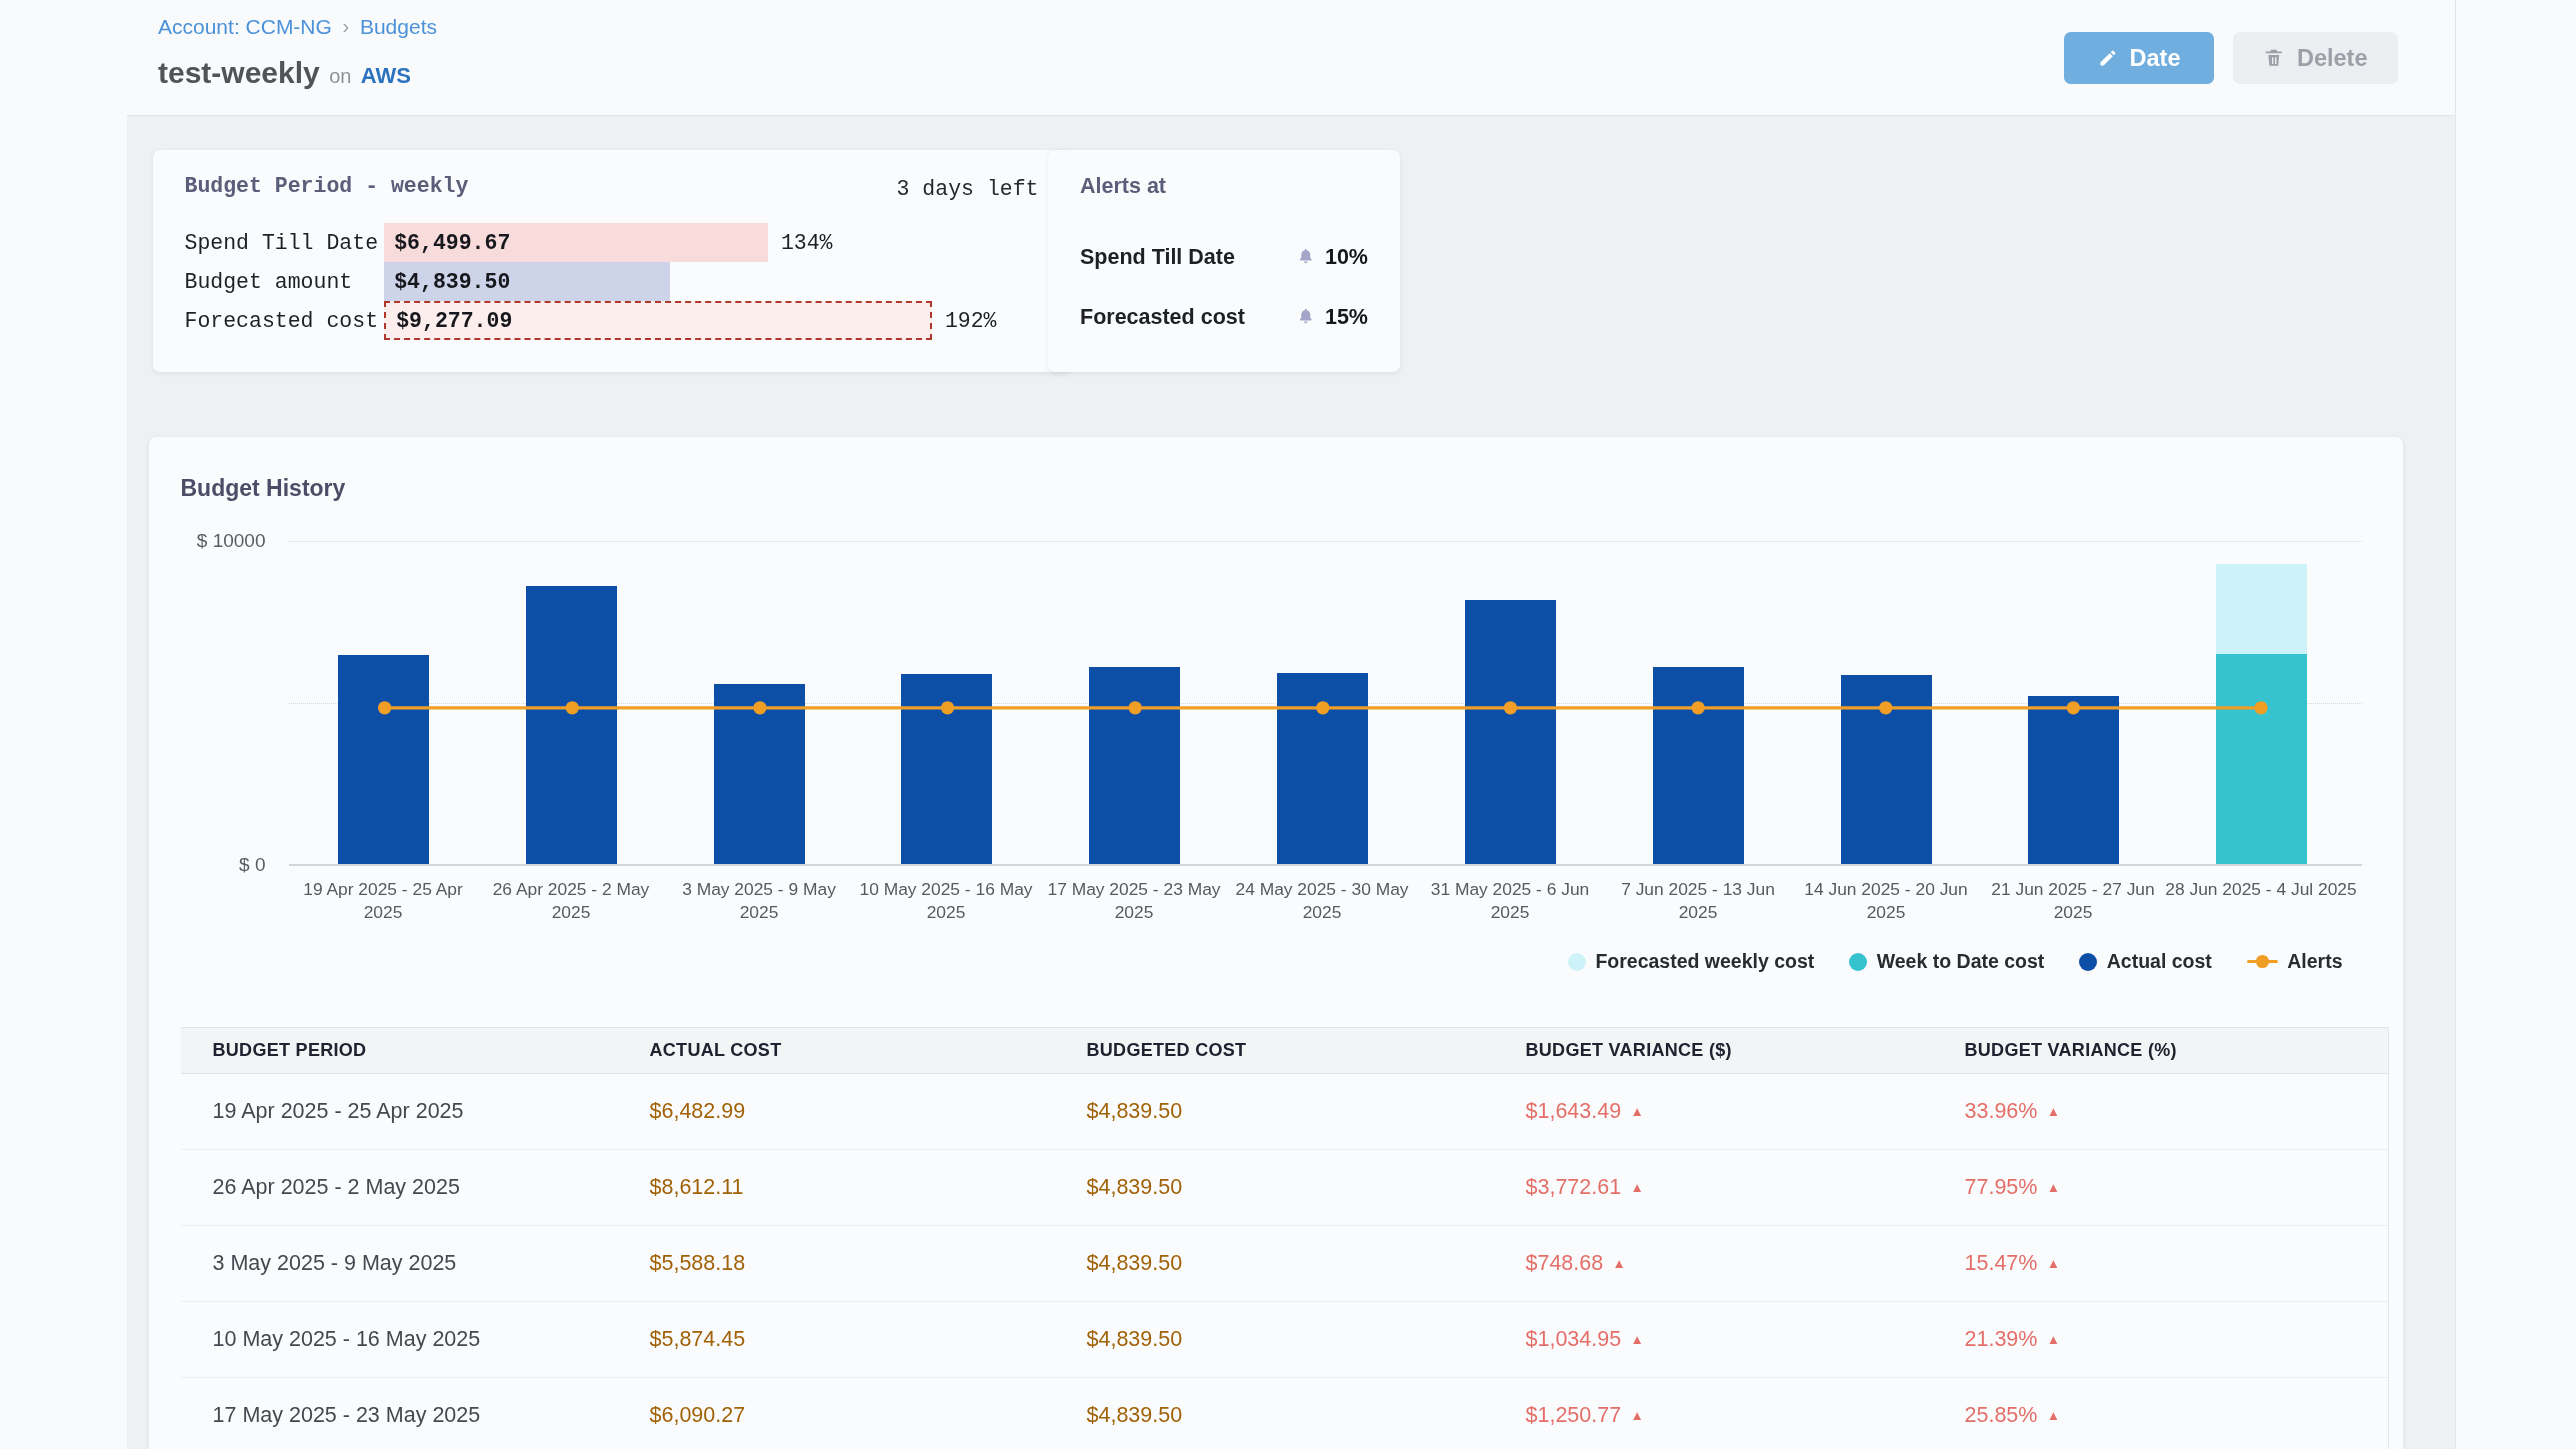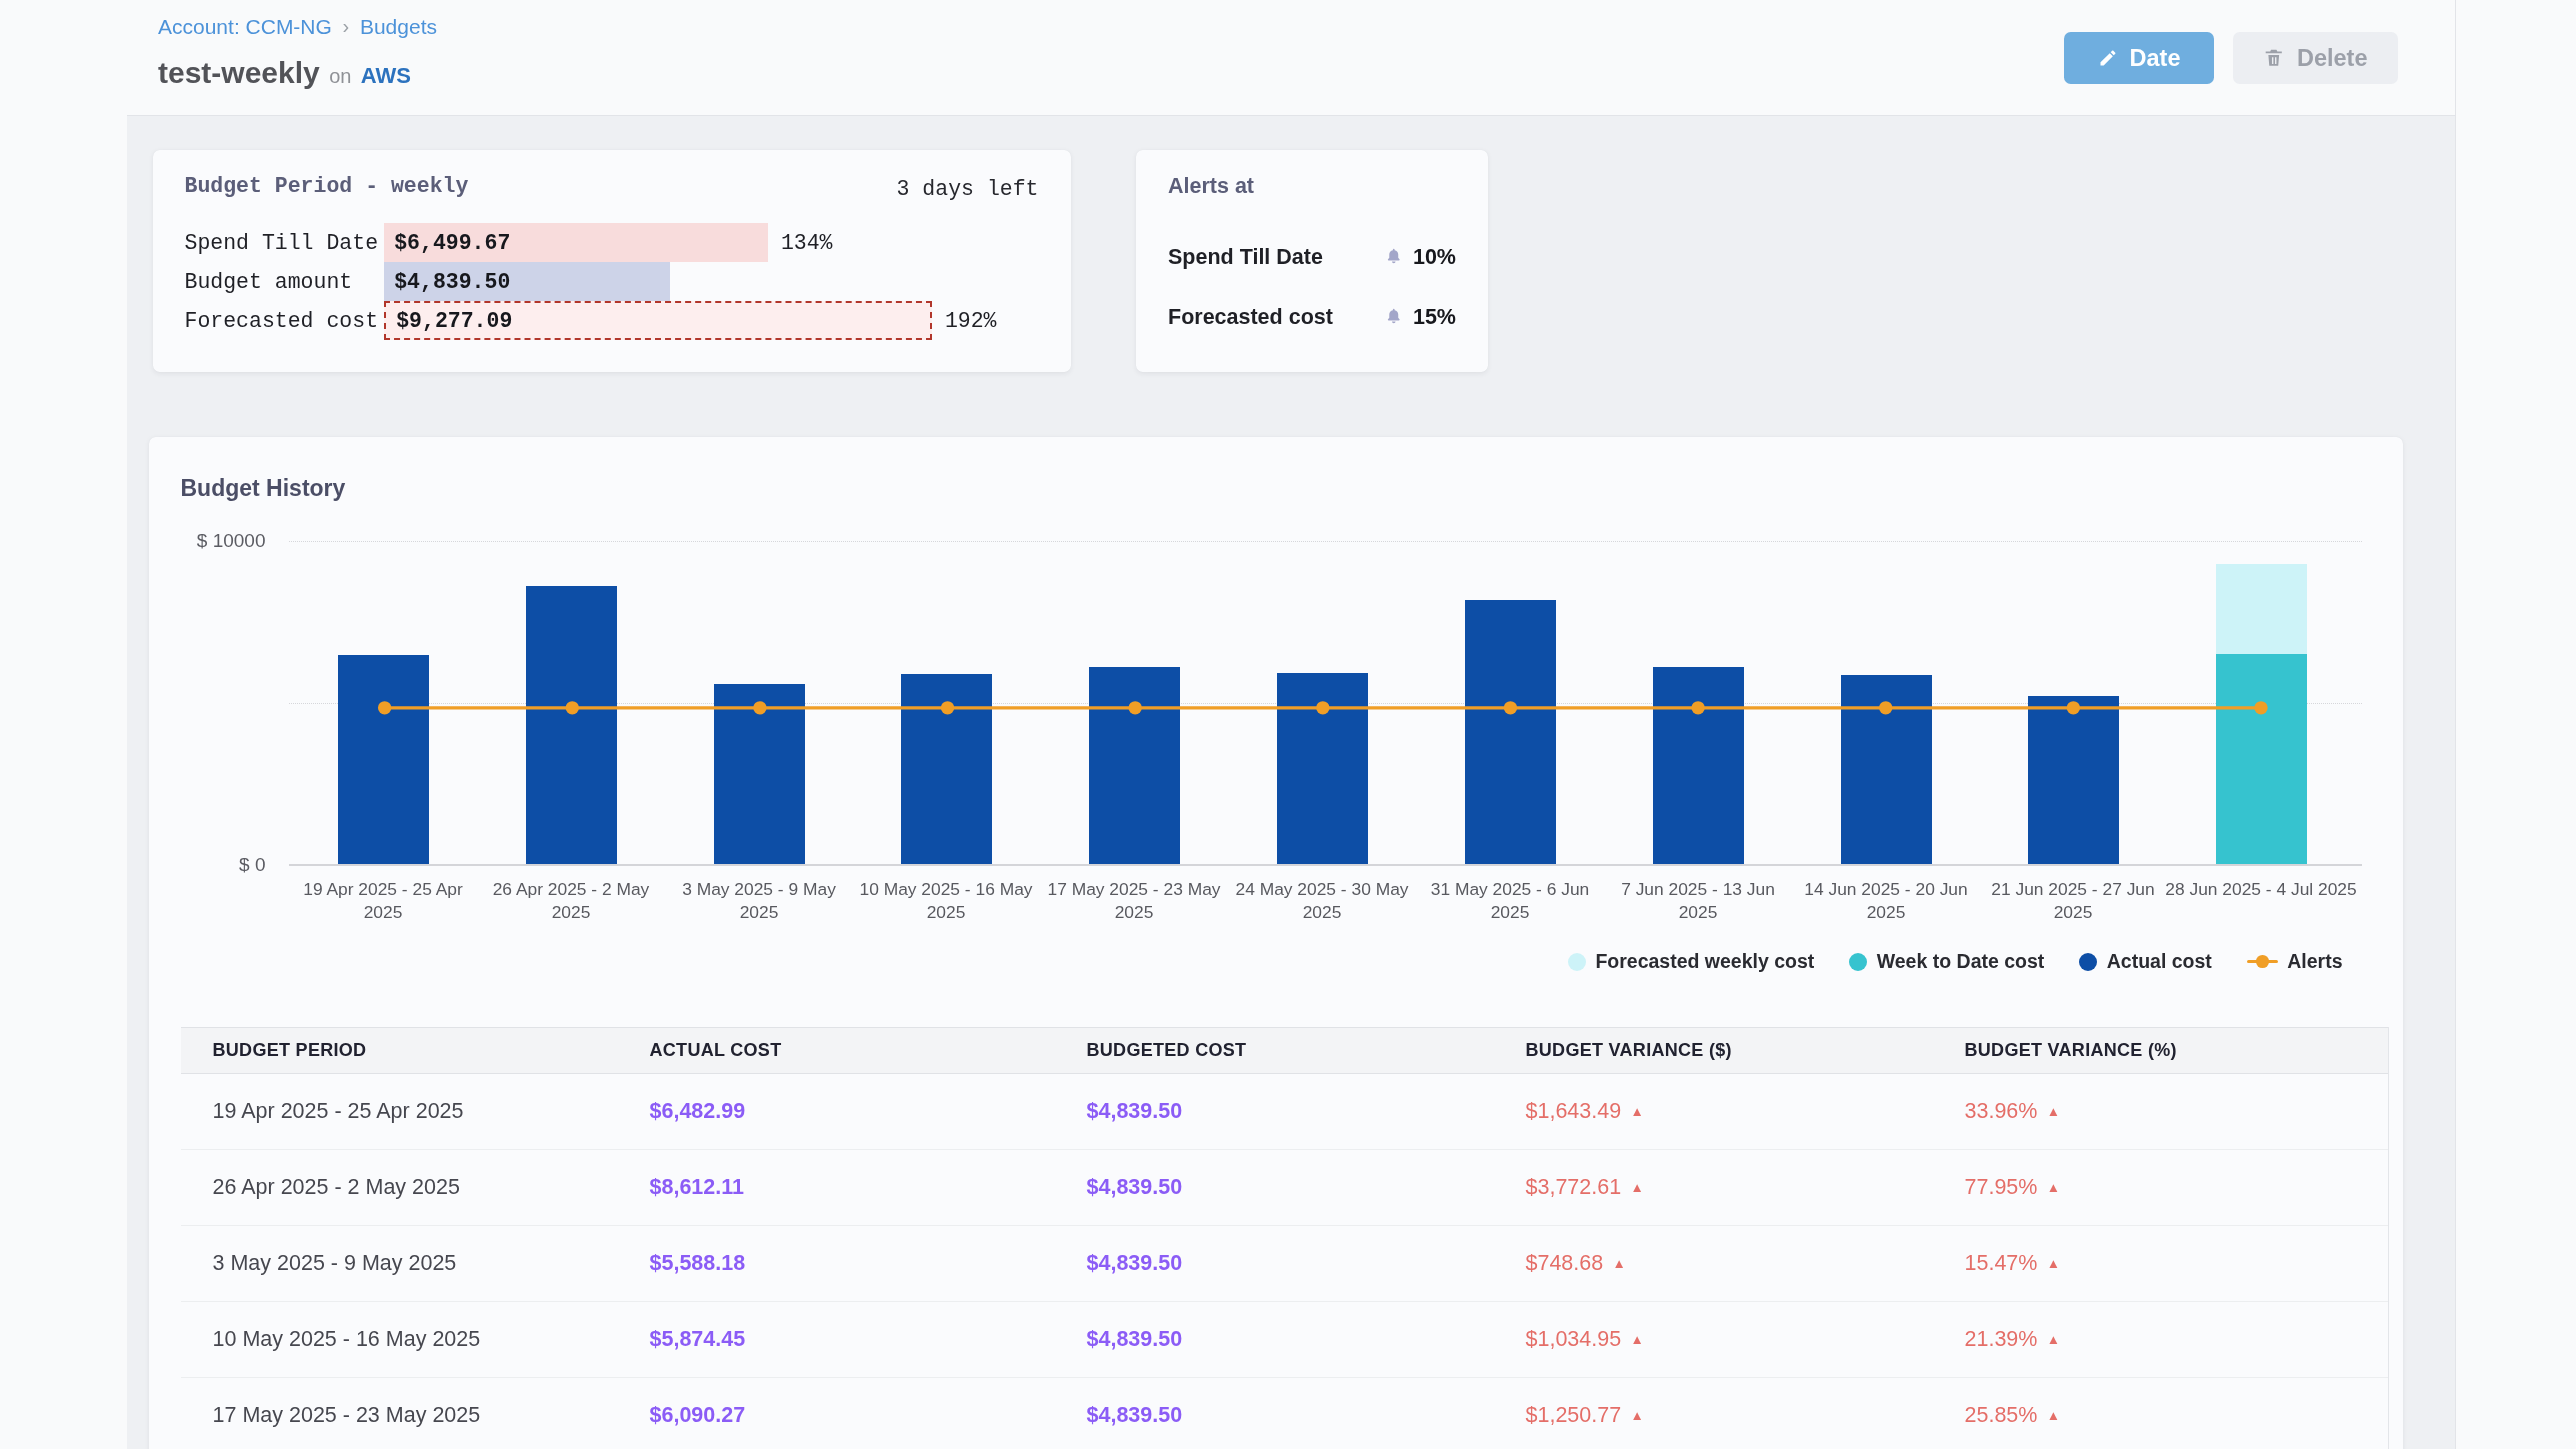--- a/index.html
+++ b/index.html
@@ -42,21 +42,21 @@
   .bp-row { display:flex; align-items:center; height:39px; }
   .bp-label { width:199px; font-size:21.5px; font-weight:500; color:#1f2026; flex:none; }
   .bp-bar { height:39px; display:flex; align-items:center; padding-left:10.7px;
             font-size:21.5px; font-weight:600; color:#17181d; flex:none; }
   .bp-bar.spend    { background:#f8dcdc; }
   .bp-bar.budget   { background:#cdd3e8; }
   .bp-bar.forecast { background:#fdeeee; border:2px dashed #b1362b; }
   .bp-pct { margin-left:13.4px; font-size:21.5px; font-weight:500; color:#1f2026; }
 
   
-  .card-alerts { left:1009px; top:34px; width:352px; height:222px; }
+  .card-alerts { left:921px; top:34px; width:352px; height:222px; }
   .alert-row { position:absolute; left:32px; right:32px; height:29.5px; display:flex;
                align-items:center; justify-content:space-between; }
   .alert-label { font-size:21.5px; font-weight:600; color:#1f2026; }
   .alert-right { display:flex; align-items:center; gap:8px; }
   .alert-value { font-size:21.5px; font-weight:700; color:#17181d; }
   .bell { width:21.5px; height:21.5px; }
 
   
   .card-history { left:21.5px; top:321px; width:2254px; height:1154px; }
   .history-title { position:absolute; left:32px; top:38px; font-size:23px; font-weight:700; color:#4b4e66; }
@@ -80,21 +80,21 @@
 
   
   .table-wrap { position:absolute; left:32px; top:590px; width:2208px; border-right:0.7px solid #e3e5e9; }
   table { width:100%; border-collapse:collapse; table-layout:fixed; }
   col.c1{width:437px} col.c2{width:437px} col.c3{width:439px} col.c4{width:439px} col.c5{width:auto}
   thead th { height:46px; background:#f3f4f6; text-align:left; padding-left:32px;
              font-size:18px; font-weight:700; letter-spacing:0.3px; color:#212230;
              border-top:0.7px solid #e0e2e6; border-bottom:0.7px solid #e0e2e6; }
   tbody td { height:76px; padding-left:32px; border-bottom:0.7px solid #eceef0; font-size:21.5px; }
   td.period { color:#46474f; }
-  td.cost { color:#8b5cf6;font-weight:bold; }
+  td.cost { color:#a16207; }
   td.variance { color:#e46e68; font-weight:500; }
   .tri { font-size:13.4px; margin-left:9.4px; position:relative; top:-2px; }
 </style>
 </head>
 <body>
 
 <div class="page">
 
   <div class="topbar">
     <div class="breadcrumb">

